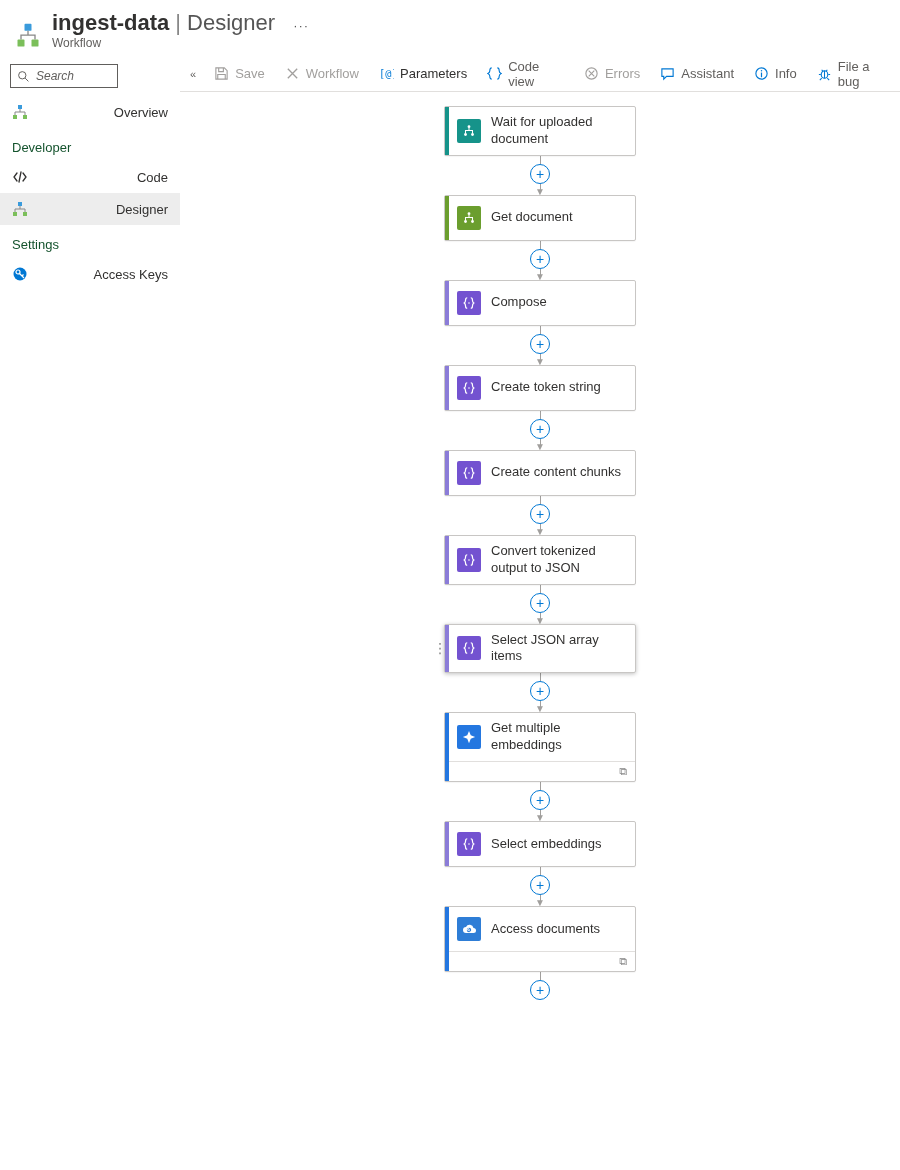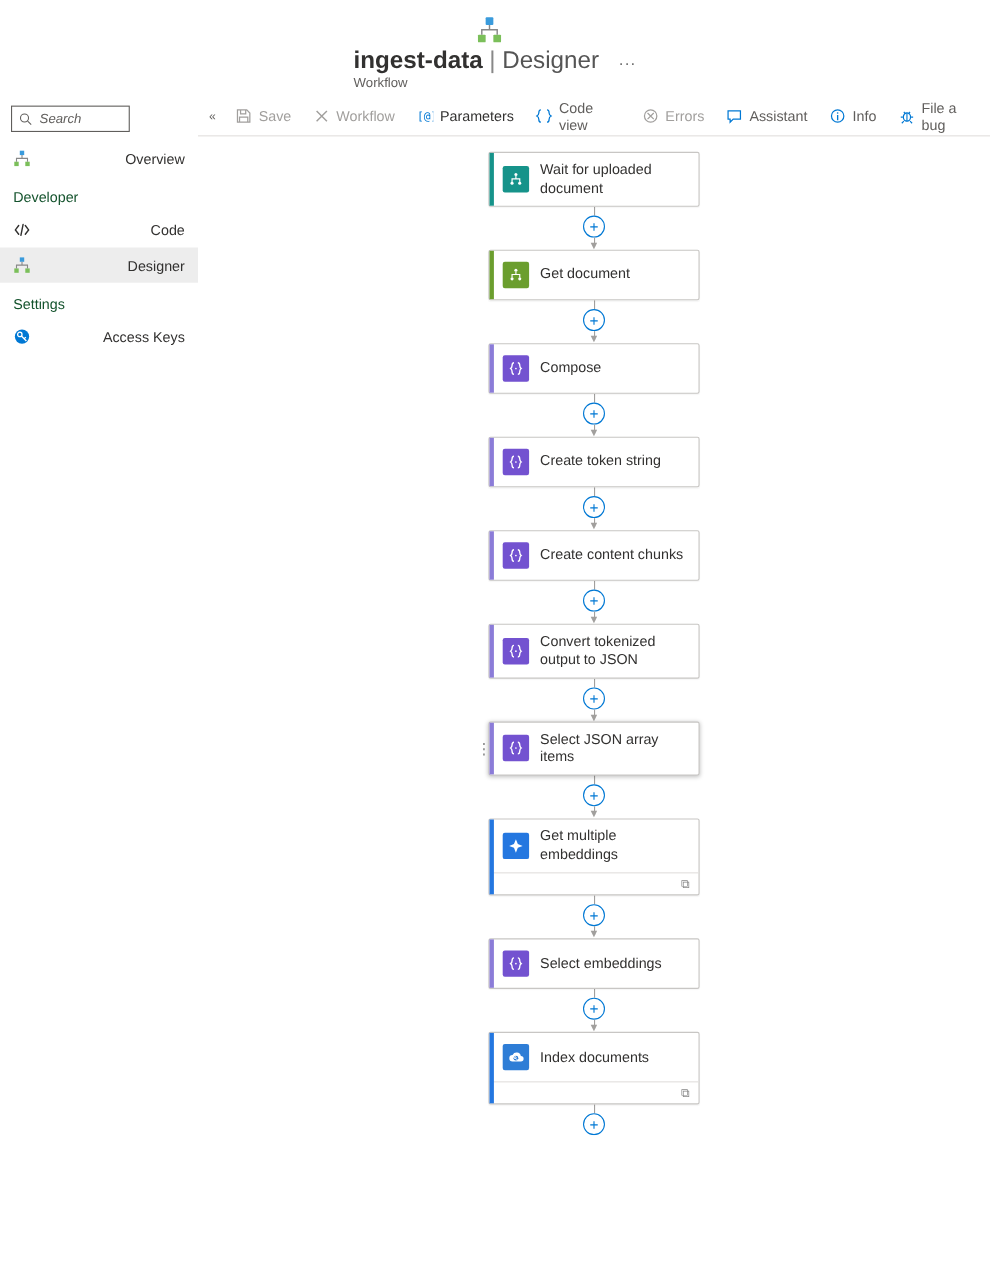--- a/index.html
+++ b/index.html
@@ -1,19 +1,19 @@
 <!DOCTYPE html>
 <html><head>
 <meta charset="utf-8">
 <style>
   * { box-sizing: border-box; margin: 0; padding: 0; }
   body { font-family: "Segoe UI", Arial, sans-serif; font-size: 13px; color: #323130; background: #fff; width: 900px; }
   
   
-  .header { display: flex; align-items: center; padding: 10px 14px 6px 14px; flex-direction: column; }
+  .header { display: flex; align-items: flex-end; padding: 10px 14px 6px 14px; }
   .header-icon { width: 28px; height: 28px; margin-right: 10px; margin-top: 4px; flex-shrink: 0; }
   .header-titles { flex: 1; }
   .header-title-row { display: flex; align-items: baseline; }
   .header-name { font-size: 22px; font-weight: 600; }
   .header-sep { font-size: 22px; font-weight: 300; color: #888; margin: 0 6px; }
   .header-section { font-size: 22px; font-weight: 300; color: #555; }
   .header-subtitle { font-size: 12px; color: #605e5c; margin-top: 0px; }
   .header-more { margin-left: 18px; margin-top: 8px; color: #555; letter-spacing: 1px; cursor: pointer; }
 
   .layout { display: flex; }
@@ -393,21 +393,21 @@
           <div class="accent accent-azure"></div>
           <div class="body">
             <div class="nicon cloud">
               <svg viewBox="0 0 16 16" width="16" height="16">
                 <path d="M5 12 a3 3 0 0 1 0-6 a4 4 0 0 1 7.5 1 a2.5 2.5 0 0 1 0 5 z" fill="#fff"></path>
                 <circle cx="8" cy="9" r="2.2" fill="#2e7dd6"></circle>
                 <circle cx="7.3" cy="8.5" r="0.9" fill="none" stroke="#fff" stroke-width="0.9"></circle>
                 <line x1="8" y1="9.2" x2="9.6" y2="10.8" stroke="#fff" stroke-width="0.9"></line>
               </svg>
             </div>
-            <div class="nlabel">Index documents</div>
+            <div class="nlabel">Access documents</div>
           </div>
           <div class="footer">
             <span>⧉</span>
           </div>
         </div>
         <div class="connector">
           <div class="c-line top"></div>
           <div class="c-plus">+</div>
         </div>
       </div>

